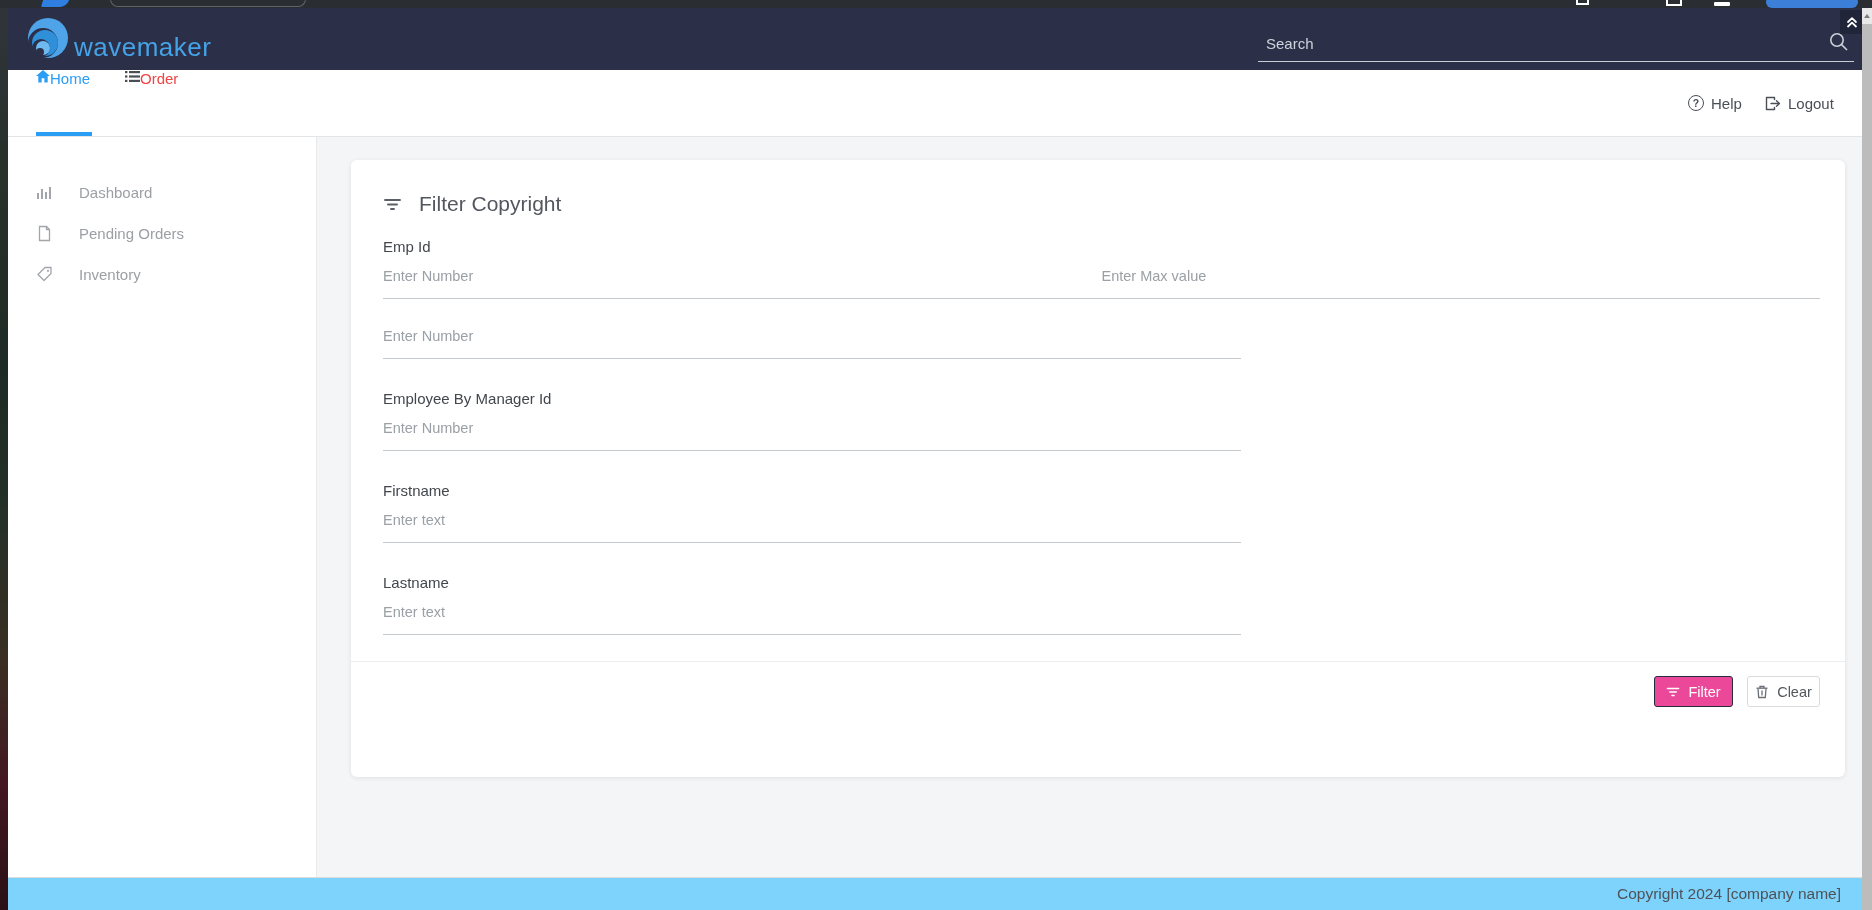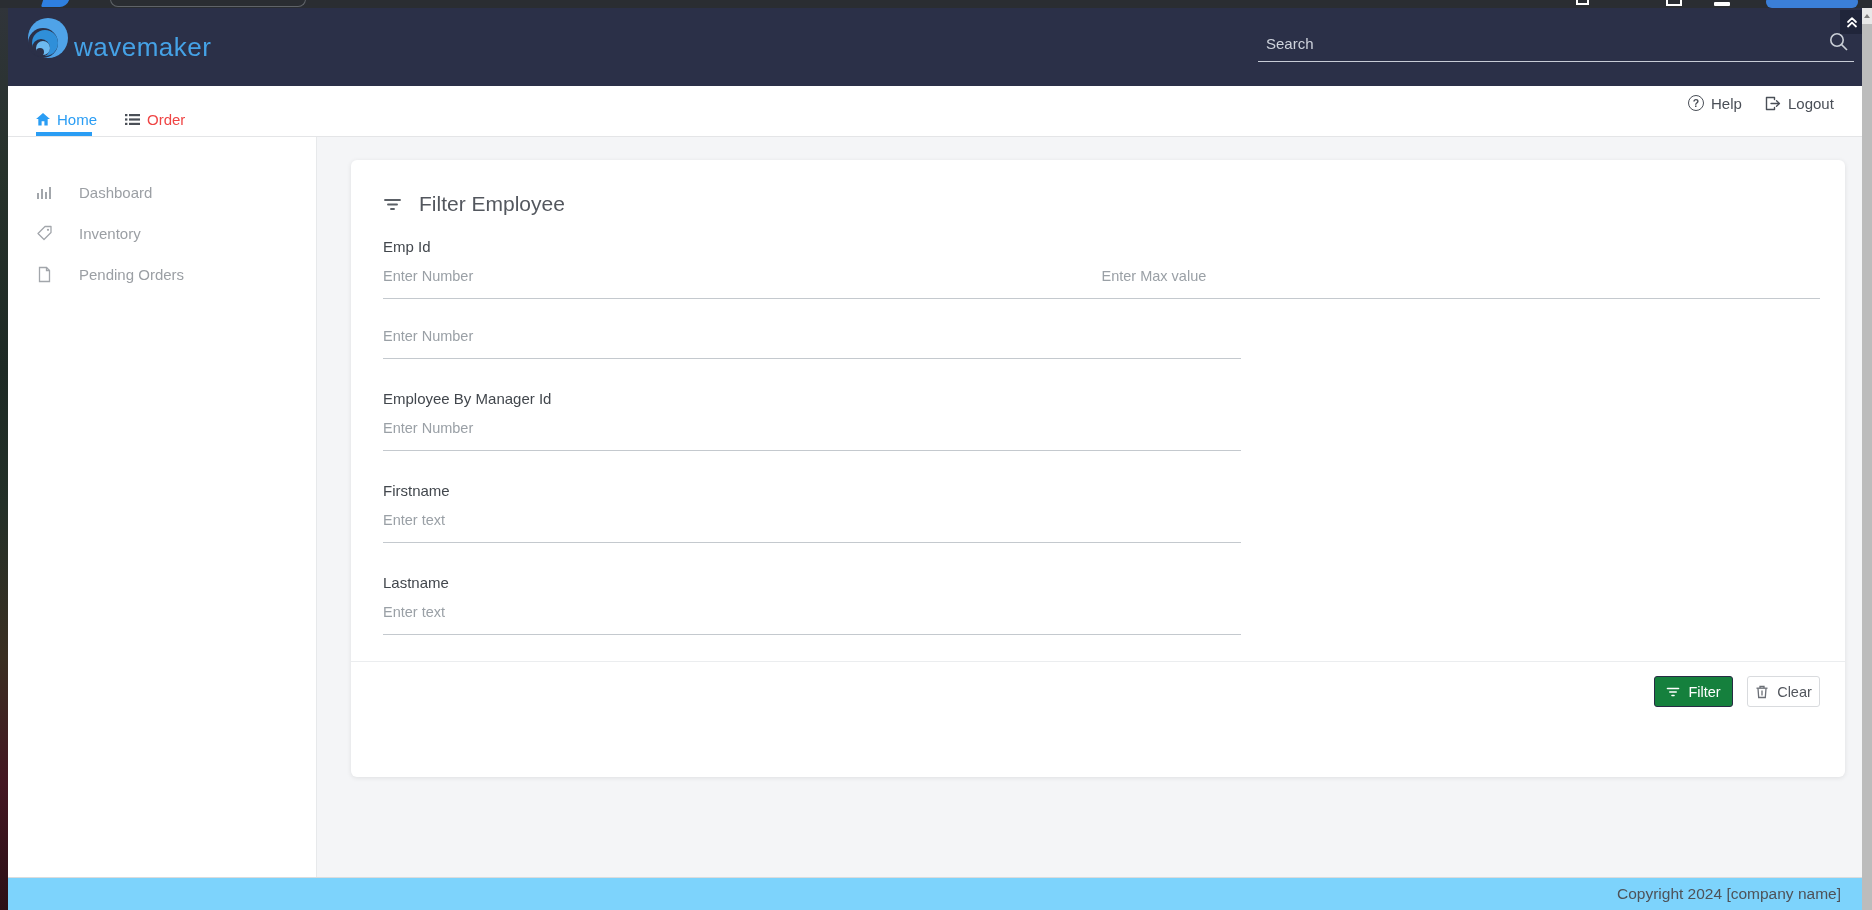--- a/index.html
+++ b/index.html
@@ -13,35 +13,35 @@
   .chrome-sq1 { position:absolute; left:1576px; top:0; width:13px; height:5px; border:2px solid #fff; border-top:none; }
   .chrome-sq2 { position:absolute; left:1666px; top:0; width:16px; height:6px; border:2px solid #fff; border-top:none; }
   .chrome-dash { position:absolute; left:1714px; top:2px; width:16px; height:4px; background:#fff; border-radius:1px; }
   .chrome-blue-btn { position:absolute; left:1766px; top:-4px; width:92px; height:12px; background:#3b7fd8; border-radius:8px; }
 
   
   .wallpaper-sliver { position:absolute; left:0; top:8px; width:8px; height:902px;
     background:linear-gradient(180deg,#30343a 0%,#27322b 18%,#1e2a25 40%,#233028 55%,#3a2f22 72%,#441722 86%,#2b1016 100%); }
 
   
-  .navbar { position:absolute; left:8px; top:8px; width:1854px; height:78px; background:#2b3048; z-index:5; }
+  .navbar { position:absolute; left:8px; top:8px; width:1854px; height:62px; background:#2b3048; z-index:5; }
   .brand { position:absolute; left:16px; top:7px; display:flex; align-items:flex-end; }
   .brand-icon { width:48px; height:48px; }
   .brand-text { color:#45a2e6; font-size:26px; font-weight:400; letter-spacing:0.5px; line-height:28px; margin-left:2px; margin-bottom:2px; }
 
   .search-wrap { position:absolute; left:1250px; top:20px; width:596px; height:34px; border-bottom:1px solid #c7ccd6; }
   .search-input { width:556px; height:30px; background:transparent; border:none; outline:none; color:#e4e7ec; font-size:15px; font-family:"Liberation Sans",sans-serif; padding-left:8px; }
   .search-input::placeholder { color:#ced3dc; opacity:1; }
   .search-icon { position:absolute; right:4px; top:3px; width:22px; height:22px; }
 
   .collapse-box { position:absolute; left:1832px; top:2px; width:23px; height:24px; background:#20253a; display:flex; align-items:center; justify-content:center; cursor:pointer; }
 
   
   .subnav { position:absolute; left:8px; top:70px; width:1854px; height:67px; background:#ffffff; border-bottom:1px solid #e4e5e7; z-index:4; }
-  .tab { position:absolute; top:16px; height:66px; display:flex; align-items:center; gap:7px; font-size:15px; cursor:pointer; }
+  .tab { position:absolute; top:0; height:66px; display:flex; font-size:15px; cursor:pointer; }
   .tab-home { left:28px; color:#2a9df4; }
   .tab-order { left:117px; color:#ef4444; }
   .tab-underline { position:absolute; left:28px; bottom:0px; width:56px; height:4px; background:#2a9df4; }
   .nav-action { position:absolute; top:0; height:66px; display:flex; align-items:center; gap:7px; font-size:15px; color:#4a4f57; cursor:pointer; }
   .act-help { left:1680px; }
   .act-logout { left:1757px; }
   .help-circle { width:16px; height:16px; border:1.4px solid #4a4f57; border-radius:50%; display:flex; align-items:center; justify-content:center; font-size:10.5px; font-weight:700; color:#4a4f57; }
 
   
   .content-row { position:absolute; left:8px; top:137px; width:1854px; height:740px; }
@@ -64,21 +64,21 @@
   .flabel { display:block; font-size:15px; color:#42474d; line-height:20px; margin-bottom:12px; }
   .finput { display:block; width:100%; height:30px; border:none; border-bottom:1px solid #c4c9ce; outline:none; font-size:14.5px; color:#333; background:transparent; font-family:"Liberation Sans",sans-serif; padding:0 2px 16px 0; }
   .finput::placeholder { color:#9aa0a6; opacity:1; }
   .w-partial { width:858px; }
   .range-row { display:flex; width:1437px; }
   .range-row .finput { width:50%; }
 
   .card-divider { margin-top:26px; margin-left:-32px; margin-right:-25px; height:0; border-top:1px solid #ebedef; }
   .btn-row { display:flex; justify-content:flex-end; gap:14px; padding:14px 0 0 0; }
   .btn { display:inline-flex; align-items:center; justify-content:center; gap:8px; height:31px; border-radius:3px; font-size:14.5px; cursor:pointer; font-family:"Liberation Sans",sans-serif; }
-  .btn-filter { width:79px; background:#15803d; color:#ffffff; border:1px solid #272c44;margin-left:21px; }
+  .btn-filter { width:79px; background:#ec4899; color:#ffffff; border:1px solid #272c44;margin-left:21px; }
   .btn-clear { width:73px; background:#ffffff; color:#53575e; border:1px solid #d9dbde; }
   .btn-icon { width:14px; height:14px; }
 
   
   .footer { position:absolute; left:8px; top:877px; width:1854px; height:33px; background:#7dd3fc; border-top:1px solid #dadcdd; display:flex; align-items:center; justify-content:flex-end; }
   .footer-text { font-size:15.5px; color:#4e5258; padding-right:21px; }
 
   
   .scrollbar { position:absolute; left:1862px; top:8px; width:10px; height:902px; background:#e8e8e8; z-index:50; }
   .scroll-arrow { position:absolute; left:0; top:0; width:10px; height:16px; display:flex; align-items:center; justify-content:center; }
@@ -172,45 +172,45 @@
           <svg class="side-icon" viewBox="0 0 17 17" fill="currentColor">
             <rect x="1" y="9" width="2" height="6"></rect>
               <rect x="5" y="5" width="2" height="10"></rect>
             <rect x="9" y="8" width="2" height="7"></rect>
               <rect x="13" y="3" width="2" height="12"></rect>
           </svg>
           <span>Dashboard</span>
         </div>
         <div class="side-item">
           <svg class="side-icon" viewBox="0 0 17 17" fill="none" stroke="currentColor" stroke-width="1.3">
+            <path d="M3.5 1.5 h7 l3 3 v11 h-10 z"></path>
+            <path d="M10.5 1.5 v3 h3"></path>
+          </svg>
+          <span>Pending Orders</span>
+        </div>
+        <div class="side-item">
+          <svg class="side-icon" viewBox="0 0 17 17" fill="none" stroke="currentColor" stroke-width="1.3">
             <path d="M9 1.5 h6 v6 L8 14.5 2 8.5 Z" stroke-linejoin="round"></path>
             <circle cx="12" cy="4.8" r="1.1" fill="currentColor" stroke="none"></circle>
           </svg>
           <span>Inventory</span>
-        </div>
-        <div class="side-item">
-          <svg class="side-icon" viewBox="0 0 17 17" fill="none" stroke="currentColor" stroke-width="1.3">
-            <path d="M3.5 1.5 h7 l3 3 v11 h-10 z"></path>
-            <path d="M10.5 1.5 v3 h3"></path>
-          </svg>
-          <span>Pending Orders</span>
         </div>
       </div>
     </div>
 
     <div class="main-area">
       <div class="card">
         <div class="card-inner">
           <div class="card-header">
             <svg class="filter-head-icon" viewBox="0 0 19 19" fill="none" stroke="#5b6066" stroke-width="1.9" stroke-linecap="round">
               <line x1="2" y1="5" x2="17" y2="5"></line>
               <line x1="5" y1="9.5" x2="14" y2="9.5"></line>
               <line x1="8" y1="14" x2="11" y2="14"></line>
             </svg>
-            <span class="card-title">Filter Employee</span>
+            <span class="card-title">Filter Copyright</span>
           </div>
 
           <div class="fgroup">
             <label class="flabel">Emp Id</label>
             <div class="range-row">
               <input class="finput" type="text" placeholder="Enter Number" style="">
               <input class="finput" type="text" placeholder="Enter Max value" style="">
             </div>
           </div>
 

